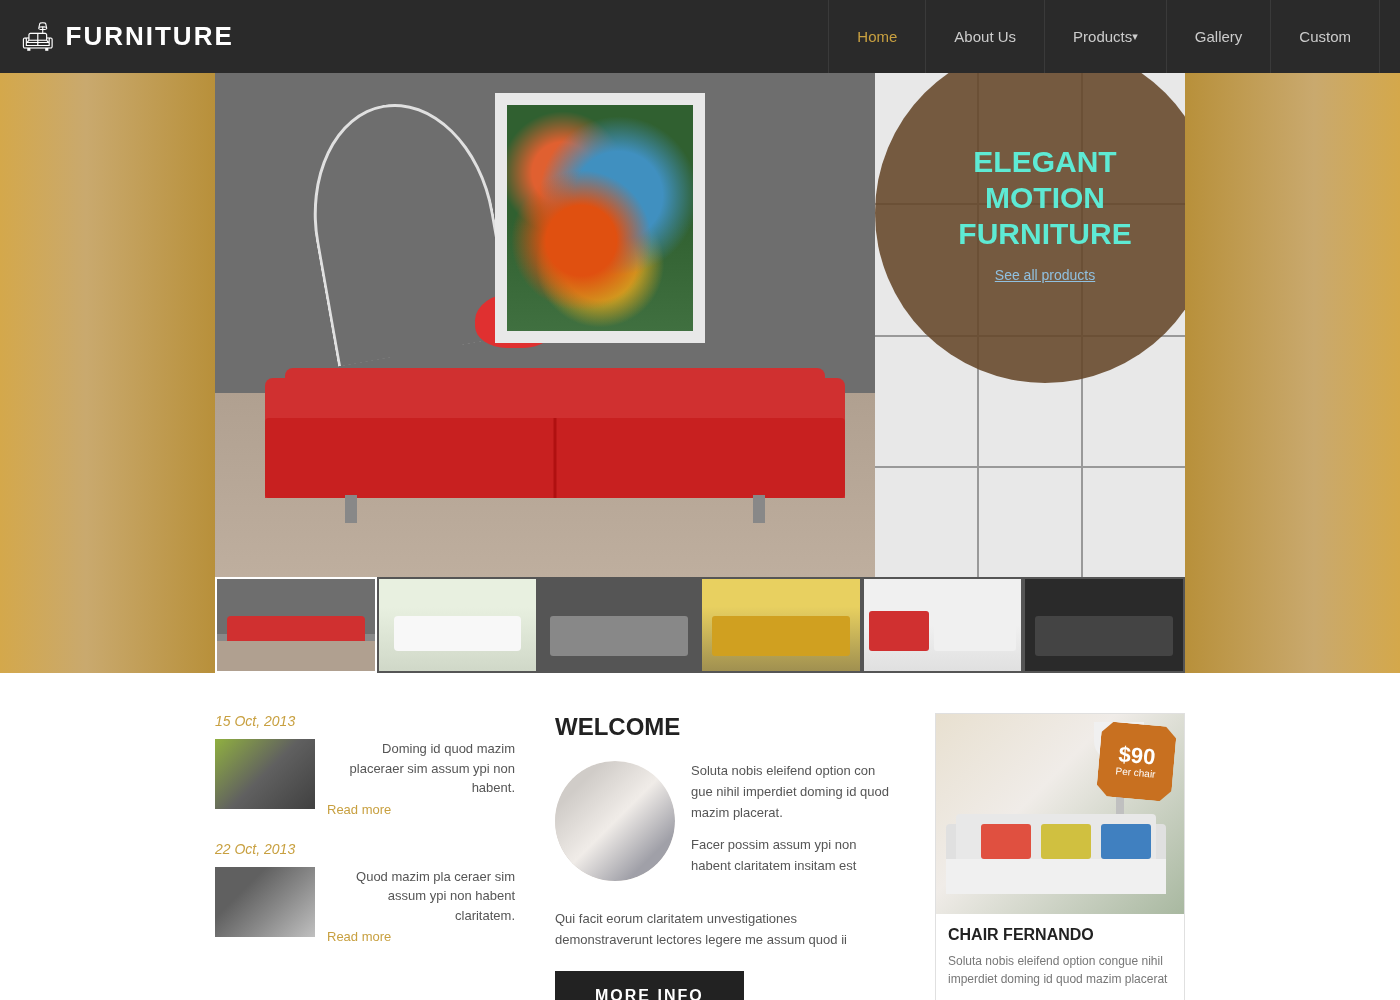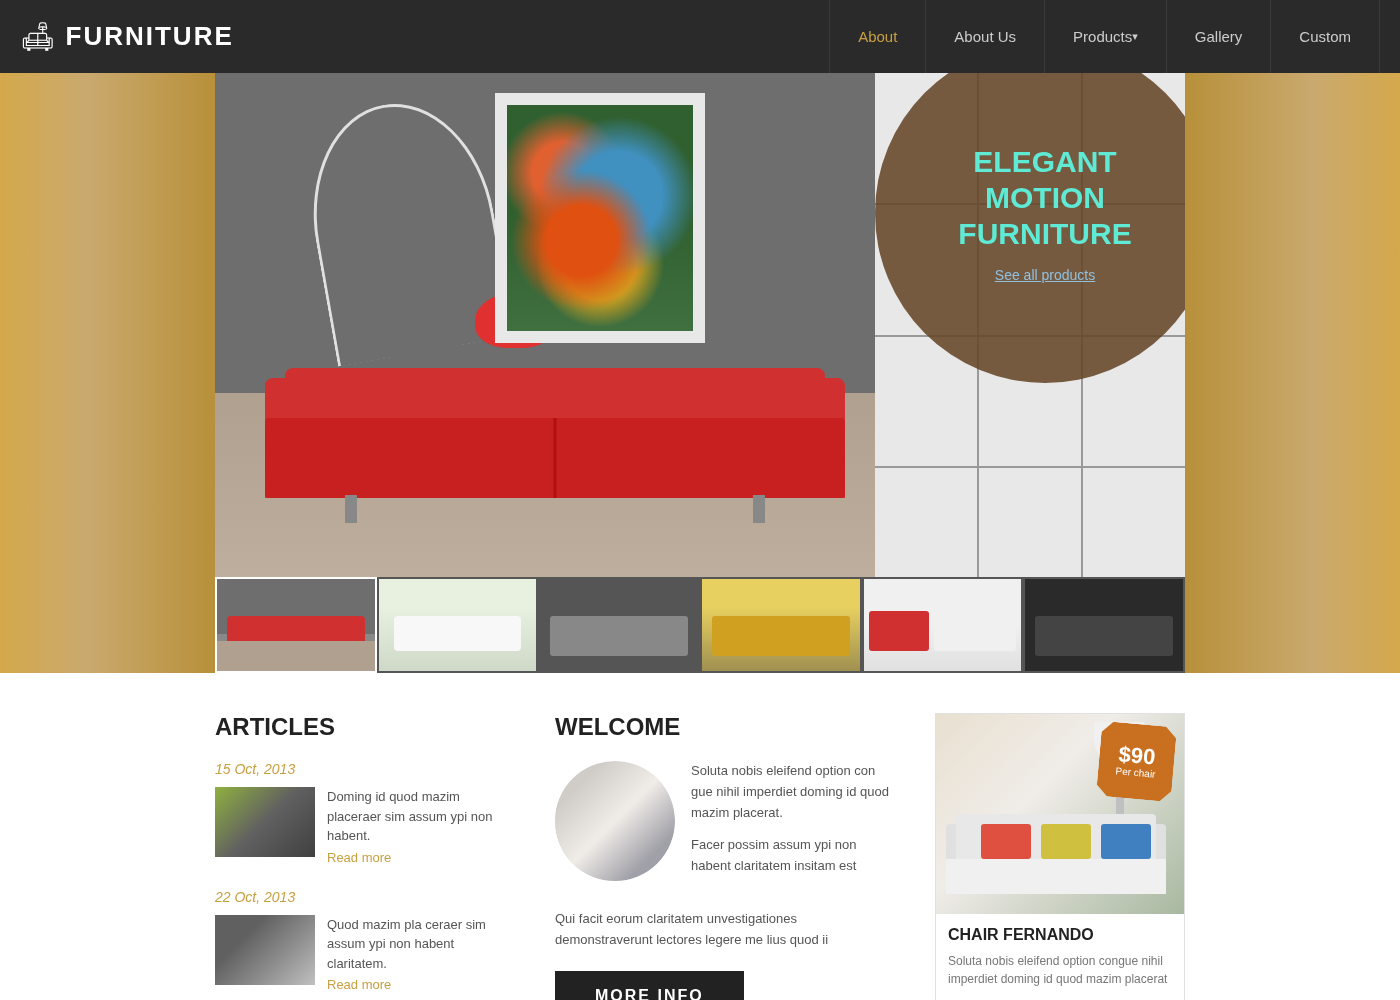--- a/index.html
+++ b/index.html
@@ -291,21 +291,21 @@
       margin-bottom: 16px;
     }
     .article-thumb {
       width: 100px;
       height: 70px;
       flex-shrink: 0;
       overflow: hidden;
     }
     .article-thumb-1 { background: linear-gradient(135deg, #90b040 0%, #606060 50%, #404040 100%); }
     .article-thumb-2 { background: linear-gradient(135deg, #606060 30%, #888 60%, #c0c0c0 100%); }
-    .article-text { font-size: 13px; color: #555; line-height: 1.5; }
+    .article-text { font-size: 13px; color: #555; line-height: 1.5; text-align: right; }
     .read-more {
       color: #c8a040;
       font-size: 13px;
       text-decoration: none;
       cursor: pointer;
       display: block;
       margin-top: 4px;
     }
     .article-block { margin-bottom: 24px; }
 
@@ -408,21 +408,21 @@
   </style>
 </head>
 <body>
 
 <header class="header">
   <div class="logo-area">
     <span class="logo-icon">🛋</span>
     <span class="logo-text">FURNITURE</span>
   </div>
   <nav class="nav">
-    <a class="nav-item active">About</a>
+    <a class="nav-item active">Home</a>
     <a class="nav-item">About Us</a>
     <a class="nav-item has-dropdown">Products</a>
     <a class="nav-item">Gallery</a>
     <a class="nav-item">Custom</a>
   </nav>
 </header>
 
 <div class="hero-outer">
   <div class="hero-wood-left"></div>
   <div class="hero-wood-right"></div>
@@ -498,21 +498,20 @@
     </div>
     <div class="thumb thumb-dark" style="background:#2a2a2a;">
       <div style="position:absolute;bottom:15px;left:10px;right:10px;height:40px;background:#444;border-radius:3px;"></div>
     </div>
   </div>
 </div>
 
 <div class="main-content">
 
   <section class="articles-section">
-    <h2 class="section-title">ARTICLES</h2>
 
     <div class="article-block">
       <div class="article-date">15 Oct, 2013</div>
       <div class="article-item">
         <div class="article-thumb article-thumb-1"></div>
         <div>
           <p class="article-text">Doming id quod mazim placeraer sim assum ypi non habent.</p>
           <a class="read-more">Read more</a>
         </div>
       </div>
@@ -534,21 +533,21 @@
     <h2 class="section-title">WELCOME</h2>
     <div class="welcome-content">
       <div class="welcome-circle-img">
         <div class="welcome-chair-img"></div>
       </div>
       <div class="welcome-text">
         <p>Soluta nobis eleifend option con gue nihil imperdiet doming id quod mazim placerat.</p>
         <p>Facer possim assum ypi non habent claritatem insitam est</p>
       </div>
     </div>
-    <p class="welcome-bottom-text">Qui facit eorum claritatem unvestigationes demonstraverunt lectores legere me lius quod ii</p>
+    <p class="welcome-bottom-text">Qui facit eorum claritatem unvestigationes demonstraverunt lectores legere me assum quod ii</p>
     <button class="more-info-btn">MORE INFO</button>
   </section>
 
   <section class="product-section">
     <div class="product-card">
       <div class="product-img-area">
 
         <div class="product-lamp-shade"></div>
         <div class="product-lamp"></div>
 

